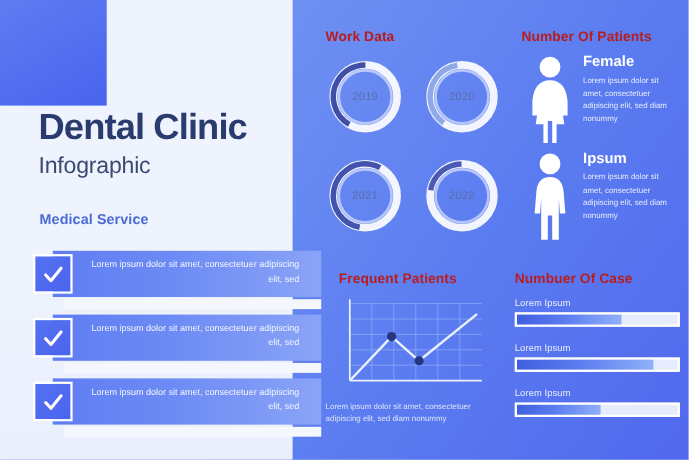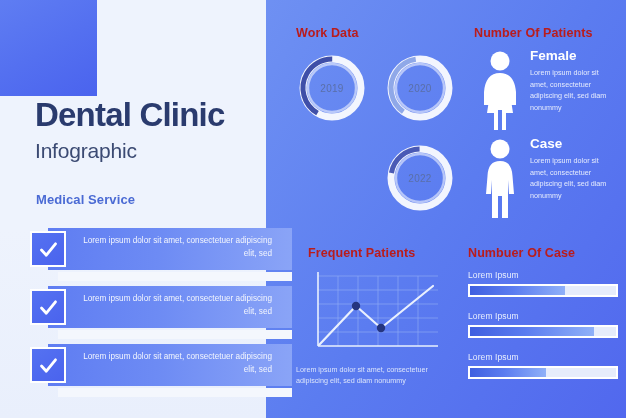--- a/index.html
+++ b/index.html
@@ -176,20 +176,28 @@
 
     <div class="donut" style="left:88px; top:0;">
       <svg viewBox="0 0 72 72">
         <circle cx="36" cy="36" r="29" fill="none" stroke="#ffffff" stroke-width="7" opacity="0.92"></circle>
         <circle cx="36" cy="36" r="24" fill="none" stroke="#ffffff" stroke-width="2.4" opacity="0.55"></circle>
         <circle cx="36" cy="36" r="29" fill="none" stroke="#8fa8e8" stroke-width="5" stroke-linecap="butt" stroke-dasharray="69 113" transform="rotate(125 36 36)"></circle>
       </svg>
       <div class="donut-label">2020</div>
     </div>
 
+    <div class="donut" style="left:0; top:90px;">
+      <svg viewBox="0 0 72 72">
+        <circle cx="36" cy="36" r="29" fill="none" stroke="#ffffff" stroke-width="7" opacity="0.92"></circle>
+        <circle cx="36" cy="36" r="24" fill="none" stroke="#ffffff" stroke-width="2.4" opacity="0.55"></circle>
+        <circle cx="36" cy="36" r="29" fill="none" stroke="#4353ad" stroke-width="5" stroke-linecap="butt" stroke-dasharray="100 82" transform="rotate(100 36 36)"></circle>
+      </svg>
+      <div class="donut-label">2021</div>
+    </div>
 
     <div class="donut" style="left:88px; top:90px;">
       <svg viewBox="0 0 72 72">
         <circle cx="36" cy="36" r="29" fill="none" stroke="#ffffff" stroke-width="7" opacity="0.92"></circle>
         <circle cx="36" cy="36" r="24" fill="none" stroke="#ffffff" stroke-width="2.4" opacity="0.55"></circle>
         <circle cx="36" cy="36" r="29" fill="none" stroke="#4a5ab5" stroke-width="5" stroke-linecap="butt" stroke-dasharray="40 142" transform="rotate(190 36 36)"></circle>
       </svg>
       <div class="donut-label">2022</div>
     </div>
 
@@ -214,21 +222,21 @@
 
     <div class="person">
       <div class="person-icon">
         <svg viewBox="0 0 48 82" fill="#ffffff">
           <circle cx="24" cy="11" r="9.5"></circle>
           <path d="M24 23 C16 23 12 28 11.5 38 L10 56 L15 56 L16 42
                    L16 80 L22 80 L22 58 L26 58 L26 80 L32 80 L32 42
                    L33 56 L38 56 L36.5 38 C36 28 32 23 24 23 Z"></path>
         </svg>
       </div>
-      <div class="person-title">Case</div>
+      <div class="person-title">Ipsum</div>
       <div class="person-text">Lorem ipsum dolor sit amet, consectetuer adipiscing elit, sed diam nonummy</div>
     </div>
 
   </div>
 
   <div class="heading" style="left:308px; top:246px;text-align:right;">Frequent Patients</div>
 
   <div class="chartbox">
     <svg viewBox="0 0 150 92">
       <g stroke="#9fb8f7" stroke-width="0.7" opacity="0.75">

